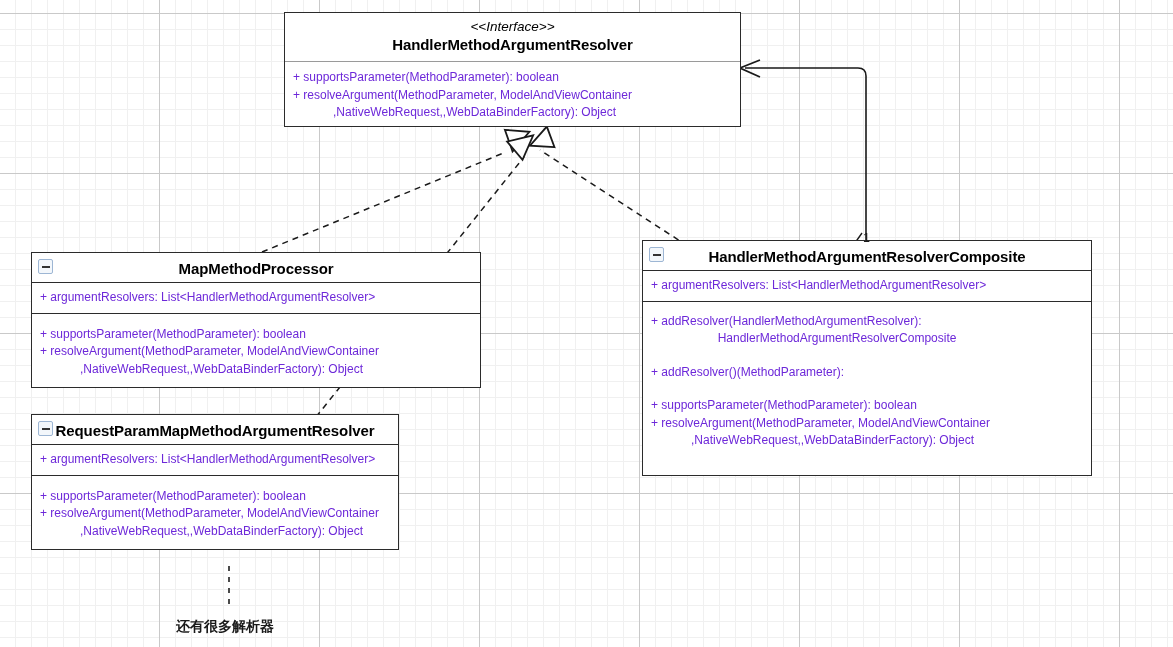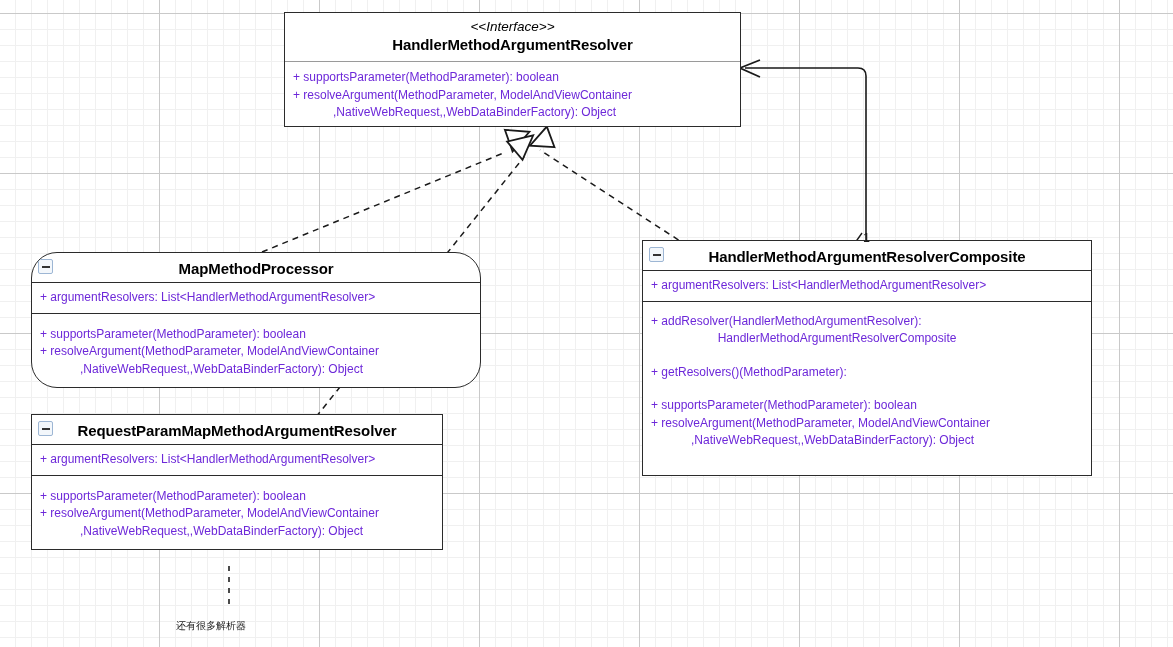--- a/index.html
+++ b/index.html
@@ -96,25 +96,26 @@
     content: "";
     position: absolute;
     left: 2.5px;
     top: 6px;
     width: 8px;
     height: 2px;
     background: #333;
   }
   .note-label {
     position: absolute;
-    font-size: 10px;
+    font-size: 14px;
     line-height: 18px;
     color: #1a1a1a;
     white-space: nowrap;
     font-family: "DejaVu Sans", sans-serif;
+    font-weight: bold;
   }
   .mult-label {
     position: absolute;
     font-size: 12.5px;
     color: #1a1a1a;
     white-space: nowrap;
   }
 </style>
 </head>
 <body>
@@ -146,38 +147,38 @@
       <span class="cls-name">HandlerMethodArgumentResolver</span>
     </div>
     <div class="sep-thin"></div>
     <div class="compartment" style="padding-top:7px;">
       <div class="member">+ supportsParameter(MethodParameter): boolean</div>
       <div class="member">+ resolveArgument(MethodParameter, ModelAndViewContainer</div>
       <div class="member">            ,NativeWebRequest,,WebDataBinderFactory): Object</div>
     </div>
   </div>
 
-  <div class="uml-box" style="left:31px; top:252px; width:450px; height:136px;border-radius:26px;">
+  <div class="uml-box" style="left:31px; top:252px; width:450px; height:136px;">
     <div class="uml-header" style="padding:6px 0 5px 0; height:29px;">
       <span class="collapse-icon"></span>
       <span class="cls-name">MapMethodProcessor</span>
     </div>
     <div class="sep-thick"></div>
     <div class="compartment" style="padding:6px 0 6px 0;">
       <div class="member">+ argumentResolvers: List&lt;HandlerMethodArgumentResolver&gt;</div>
     </div>
     <div class="sep-thick"></div>
     <div class="compartment" style="padding-top:12px;">
       <div class="member">+ supportsParameter(MethodParameter): boolean</div>
       <div class="member">+ resolveArgument(MethodParameter, ModelAndViewContainer</div>
       <div class="member">            ,NativeWebRequest,,WebDataBinderFactory): Object</div>
     </div>
   </div>
 
-  <div class="uml-box" style="left:31px; top:414px; width:412px; height:136px;">
+  <div class="uml-box" style="left:31px; top:414px; width:368px; height:136px;">
     <div class="uml-header" style="padding:6px 0 5px 0; height:29px;">
       <span class="collapse-icon"></span>
       <span class="cls-name">RequestParamMapMethodArgumentResolver</span>
     </div>
     <div class="sep-thick"></div>
     <div class="compartment" style="padding:6px 0 6px 0;">
       <div class="member">+ argumentResolvers: List&lt;HandlerMethodArgumentResolver&gt;</div>
     </div>
     <div class="sep-thick"></div>
     <div class="compartment" style="padding-top:12px;">
@@ -194,21 +195,21 @@
     </div>
     <div class="sep-thick"></div>
     <div class="compartment" style="padding:6px 0 6px 0;">
       <div class="member">+ argumentResolvers: List&lt;HandlerMethodArgumentResolver&gt;</div>
     </div>
     <div class="sep-thick"></div>
     <div class="compartment" style="padding-top:11px;">
       <div class="member">+ addResolver(HandlerMethodArgumentResolver):</div>
       <div class="member">                    HandlerMethodArgumentResolverComposite</div>
       <div style="height:16px;"></div>
-      <div class="member">+ getResolvers()(MethodParameter):</div>
+      <div class="member">+ addResolver()(MethodParameter):</div>
       <div style="height:16px;"></div>
       <div class="member">+ supportsParameter(MethodParameter): boolean</div>
       <div class="member">+ resolveArgument(MethodParameter, ModelAndViewContainer</div>
       <div class="member">            ,NativeWebRequest,,WebDataBinderFactory): Object</div>
     </div>
   </div>
 
   <div class="mult-label" style="left:863px; top:231px;">1</div>
 
   <div class="note-label" style="left:176px; top:617px;">还有很多解析器</div>

